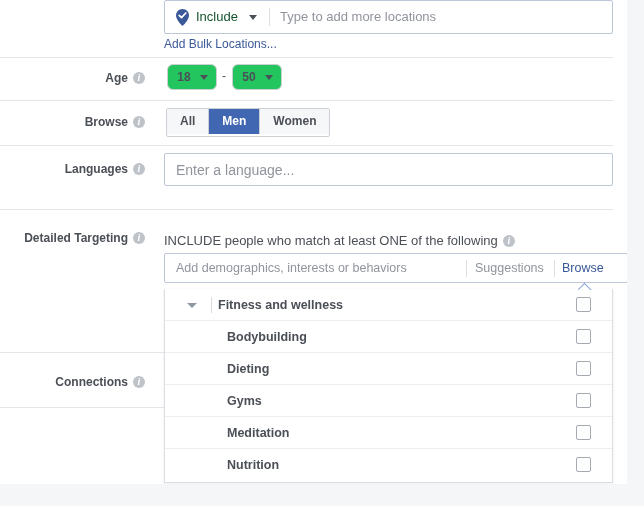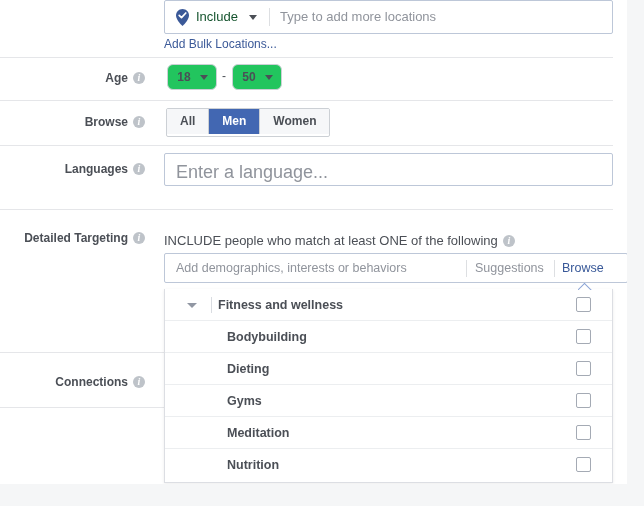--- a/index.html
+++ b/index.html
@@ -240,21 +240,21 @@
     height: 33px;
   }
   #languages-input {
     position: absolute;
     left: 9px;
     top: 7px;
     width: 420px;
     border: 0;
     outline: none;
     font-family: "Liberation Sans", sans-serif;
-    font-size: 18px;
+    font-size: 14px;
     color: #6d28d9;
     background: transparent;
   }
   #languages-input::placeholder { color: #90949c; }
 
   
   #detailed-label { left: 0px; top: 231px; }
   #include-heading {
     position: absolute;
     left: 164px;

